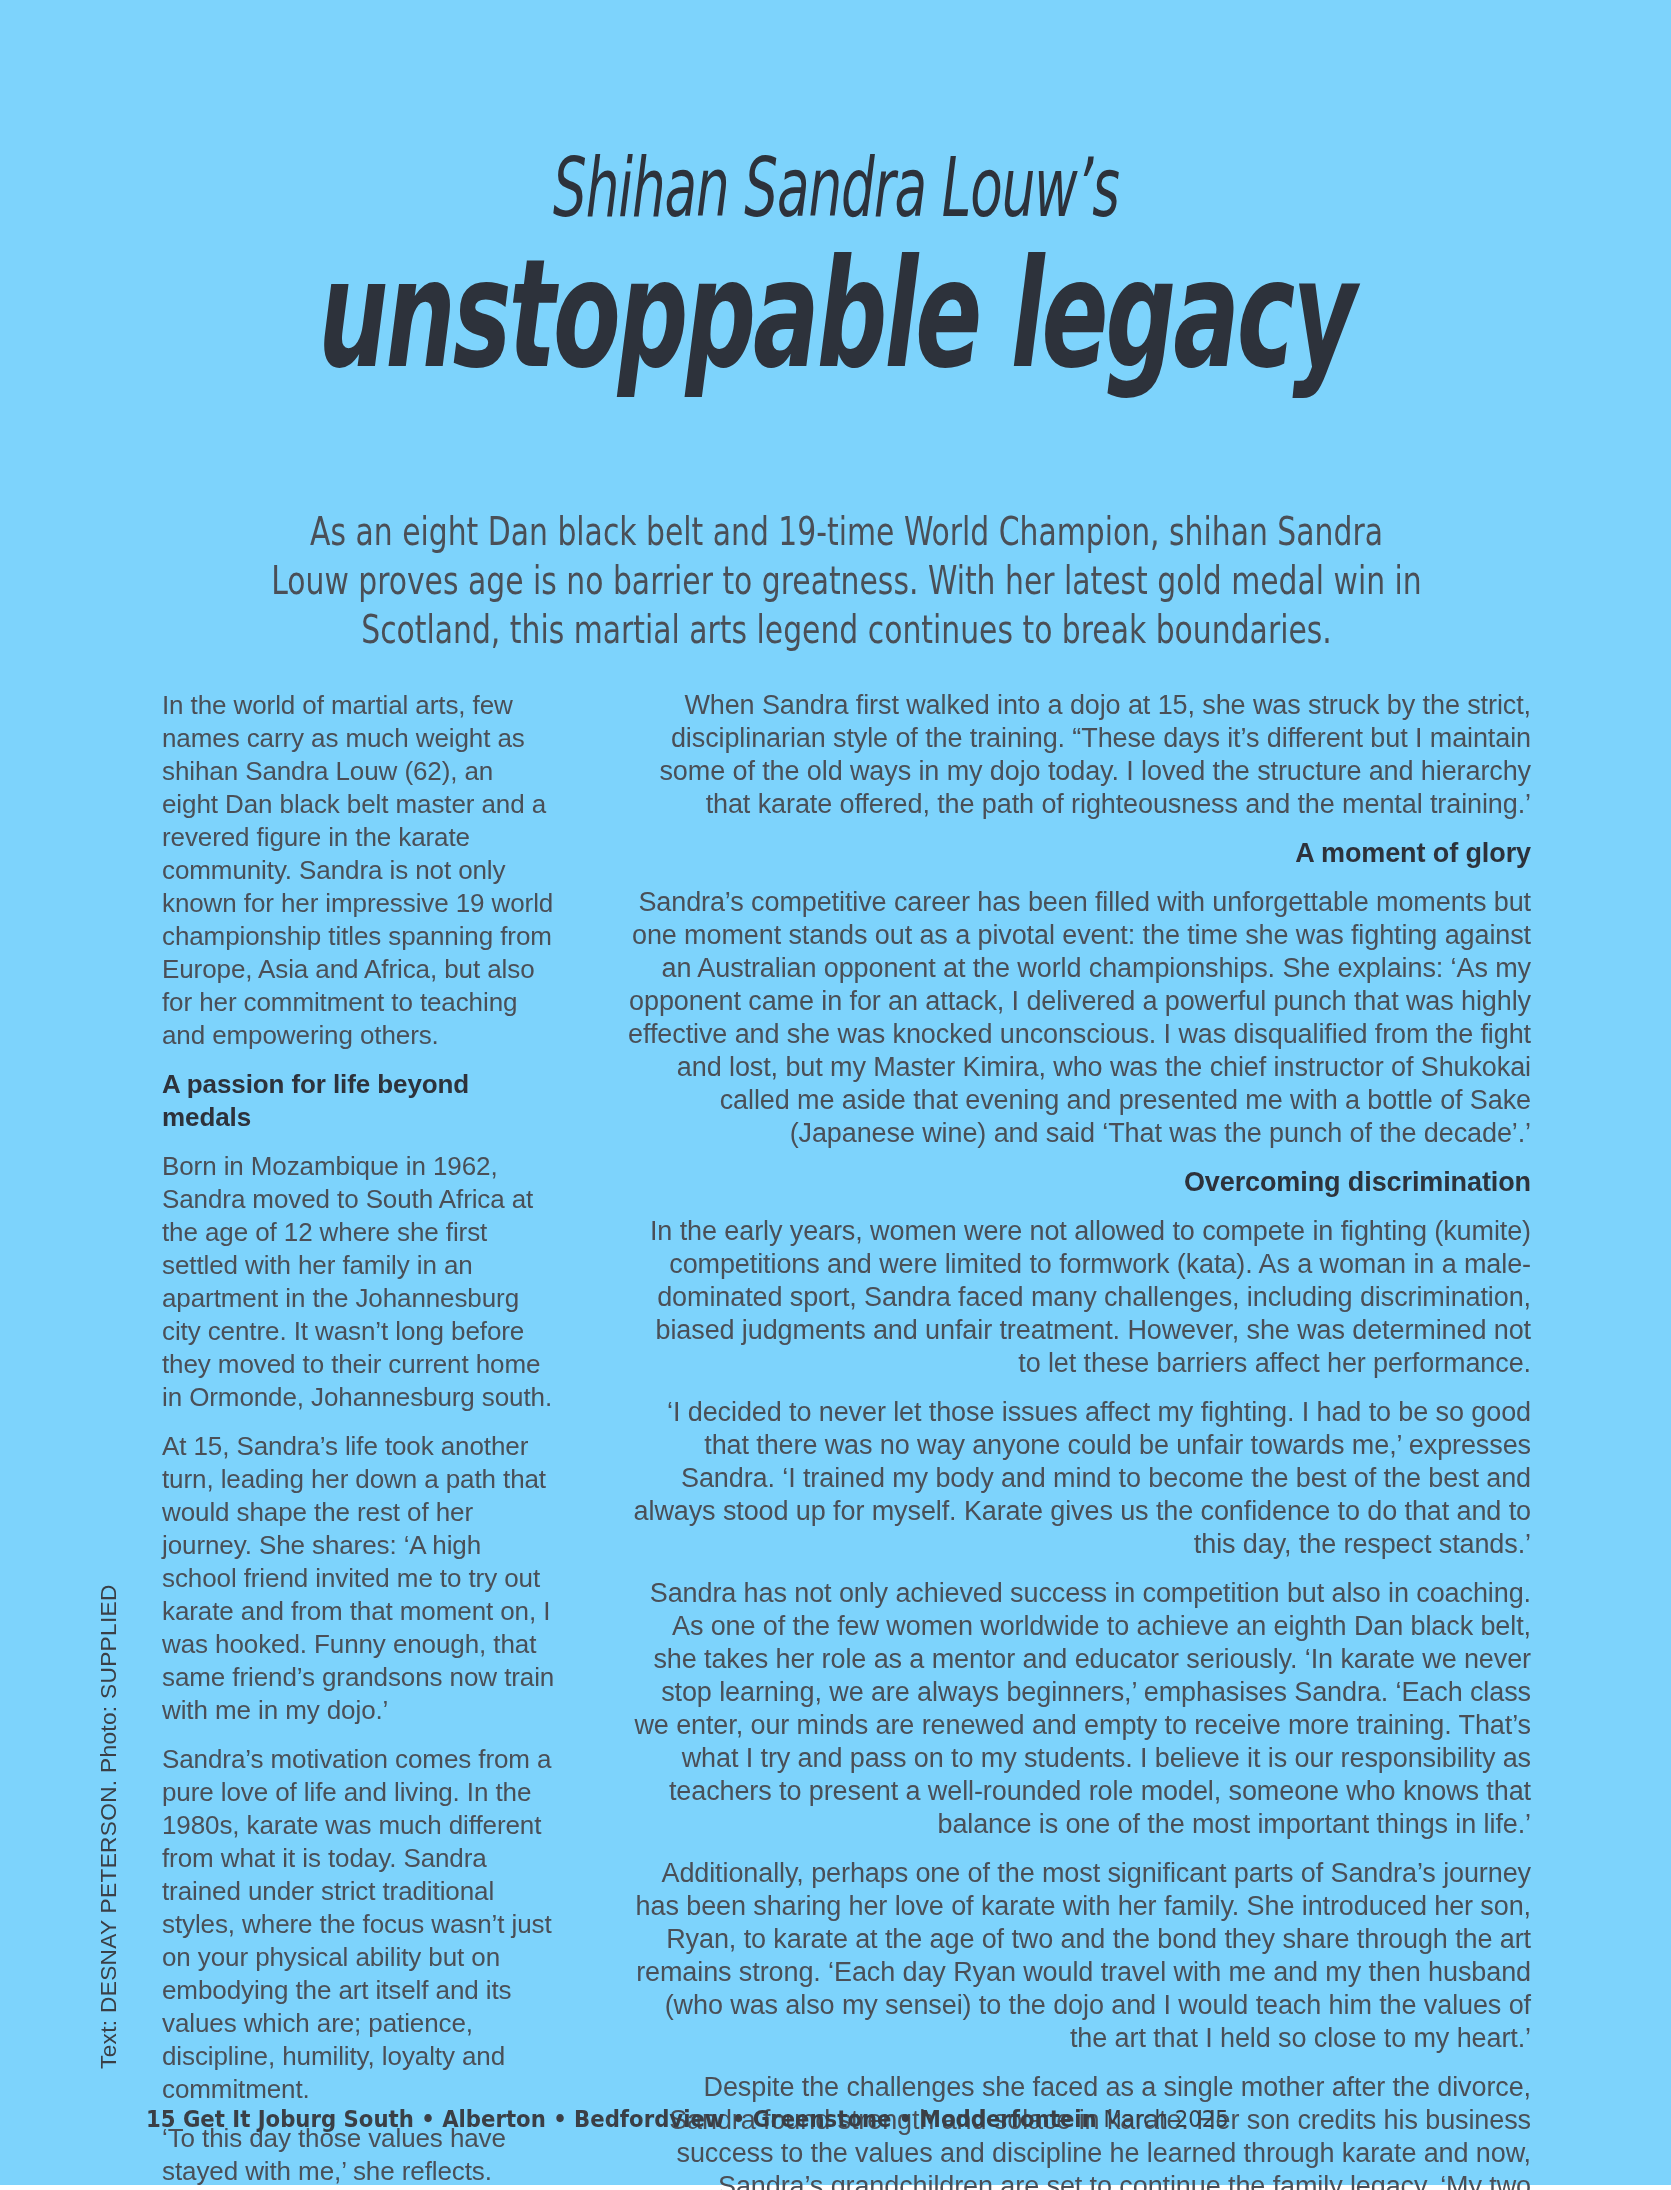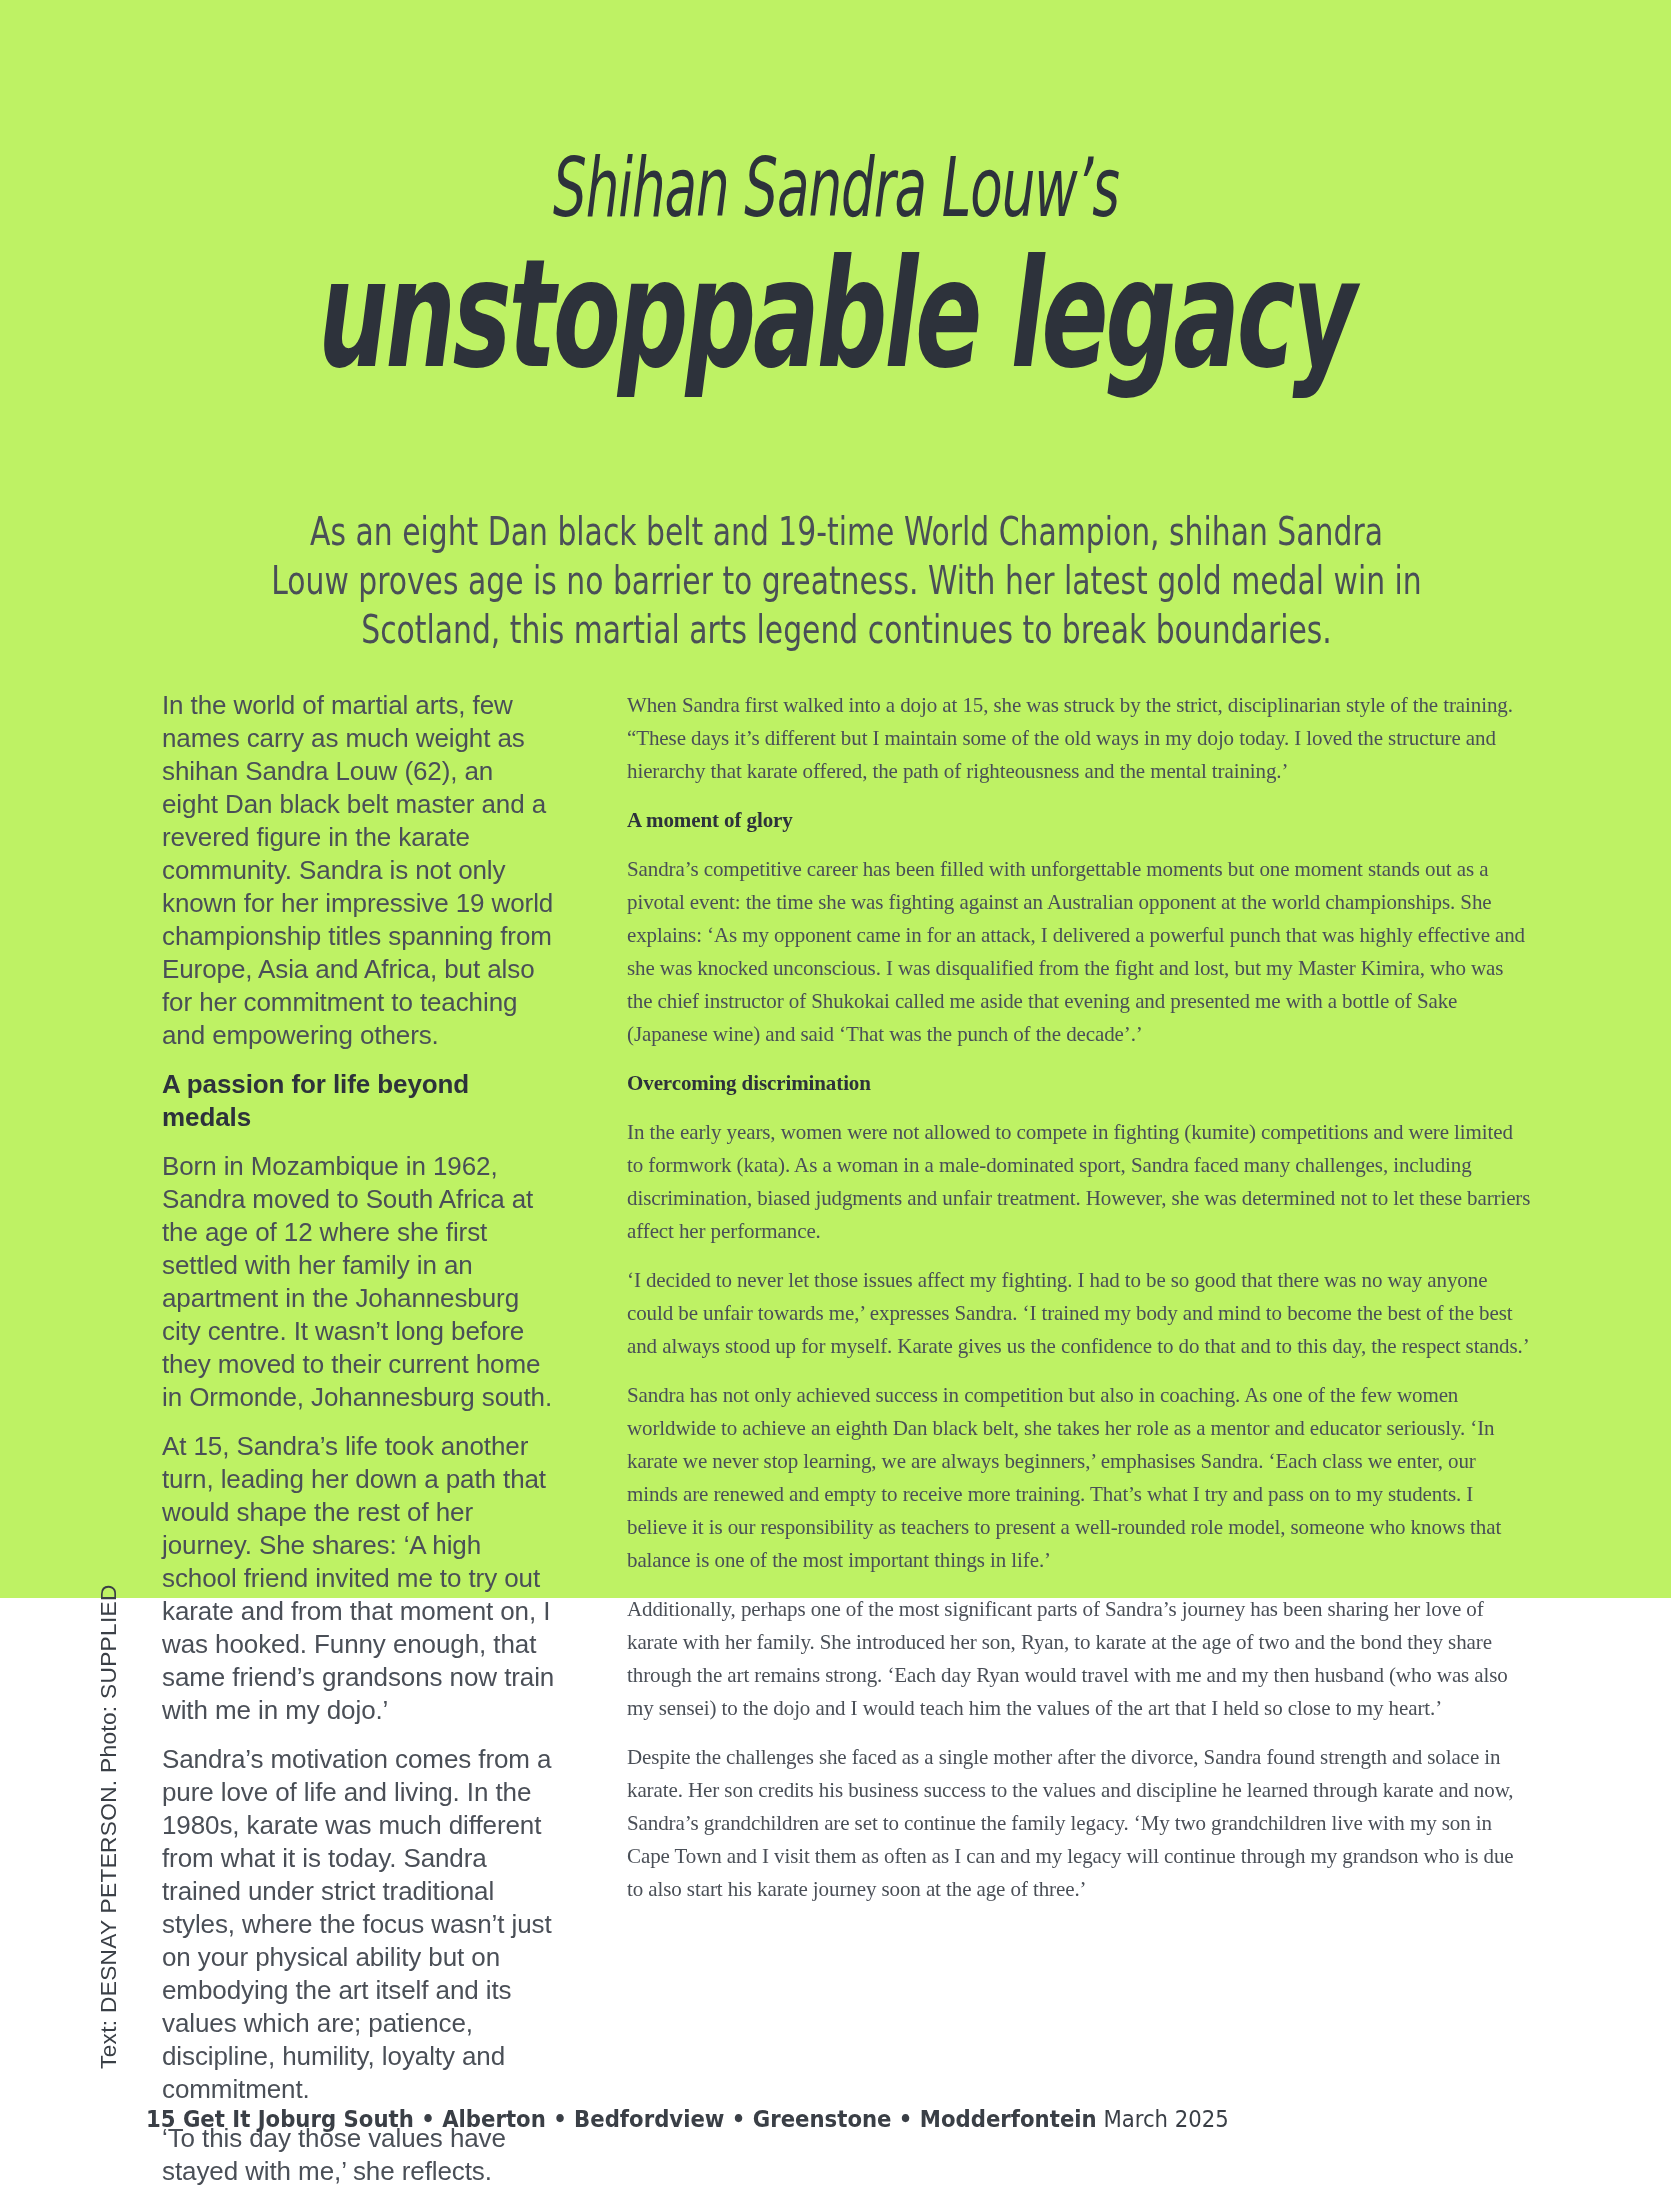--- a/index.html
+++ b/index.html
@@ -12,22 +12,22 @@
     height: 2191px;
     font-family: "Liberation Sans", sans-serif;
     color: #3a3f46;
     overflow: hidden;
     position: relative;
   }
 
   .page {
     position: relative;
     width: 1672px;
-    height: 1598px;
-    background: #bef264;
+    height: 2185px;
+    background: #7dd3fc;
   }
 
   
   .title-block {
     position: absolute;
     left: 0;
     top: 148px;
     width: 1672px;
     text-align: center;
   }
@@ -104,26 +104,27 @@
 
   .col-left p {
     font-family: "Liberation Sans", sans-serif;
     font-size: 26px;
     line-height: 33px;
     color: #4a4f57;
     letter-spacing: -0.1px;
   }
 
   .col-right p {
-    font-family: Liberation Serif, serif;
-    font-size: 21px;
+    font-family: Liberation Sans, sans-serif;
+    font-size: 27px;
     line-height: 33px;
     color: #4a4f57;
     letter-spacing: -0.1px;
     transform-origin: left top;
+    text-align: right;
   }
 
   .col-left p.subhead,
   .col-right p.subhead {
     font-weight: bold;
     color: #2d323b;
   }
 
   
   .credit {

